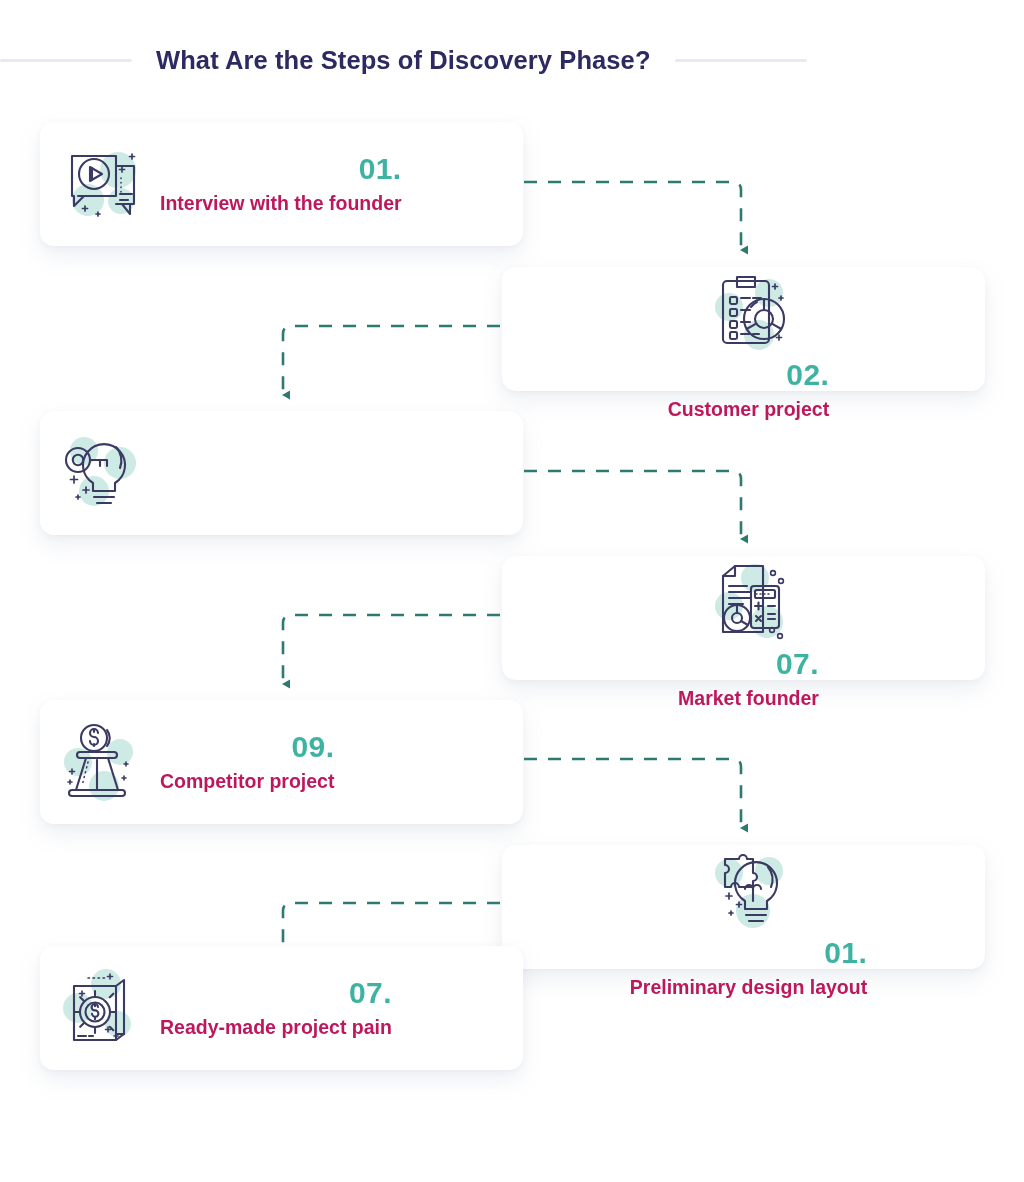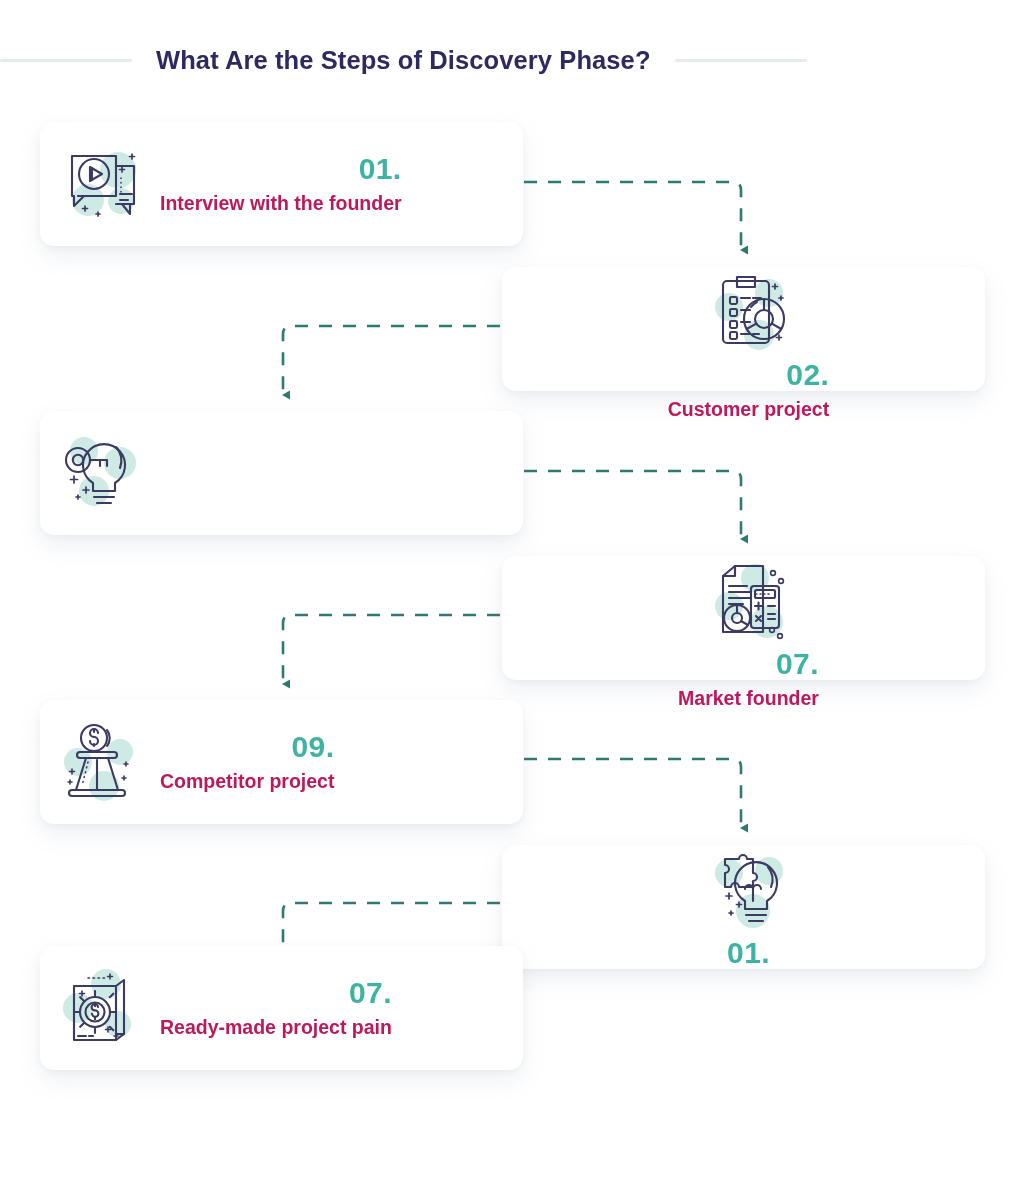--- a/index.html
+++ b/index.html
@@ -292,20 +292,21 @@
       </g>
       <g stroke="#3b3a63" stroke-width="1.7" stroke-linecap="round">
         <path d="M22,54 v-6 M19,51 h6"></path>
         <path d="M32,62 v-5 M29.5,59.5 h5"></path>
         <path d="M24,70 v-4 M22,68 h4"></path>
       </g>
     </svg>
   </div>
   <div class="card-body">
     <div class="step-number">01.</div>
+    <div class="step-label">Preliminary design layout</div>
   </div>
 </div>
 
 <div class="card left" style="top:946px">
   <div class="icon-wrap">
     <svg width="92" height="92" viewBox="0 0 92 92">
       <circle cx="20" cy="46" r="15" fill="#cdeae4"></circle>
       <circle cx="48" cy="22" r="15" fill="#cdeae4"></circle>
       <circle cx="60" cy="62" r="13" fill="#cdeae4"></circle>
       <g fill="none" stroke="#3b3a63" stroke-width="2.1" stroke-linecap="round" stroke-linejoin="round">

